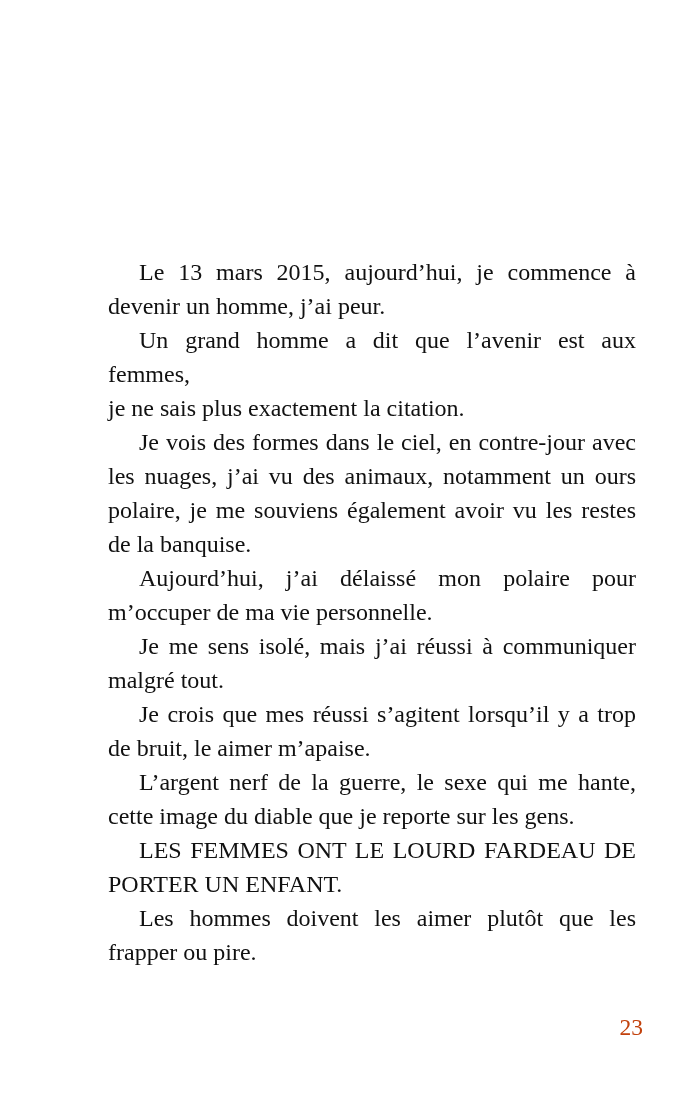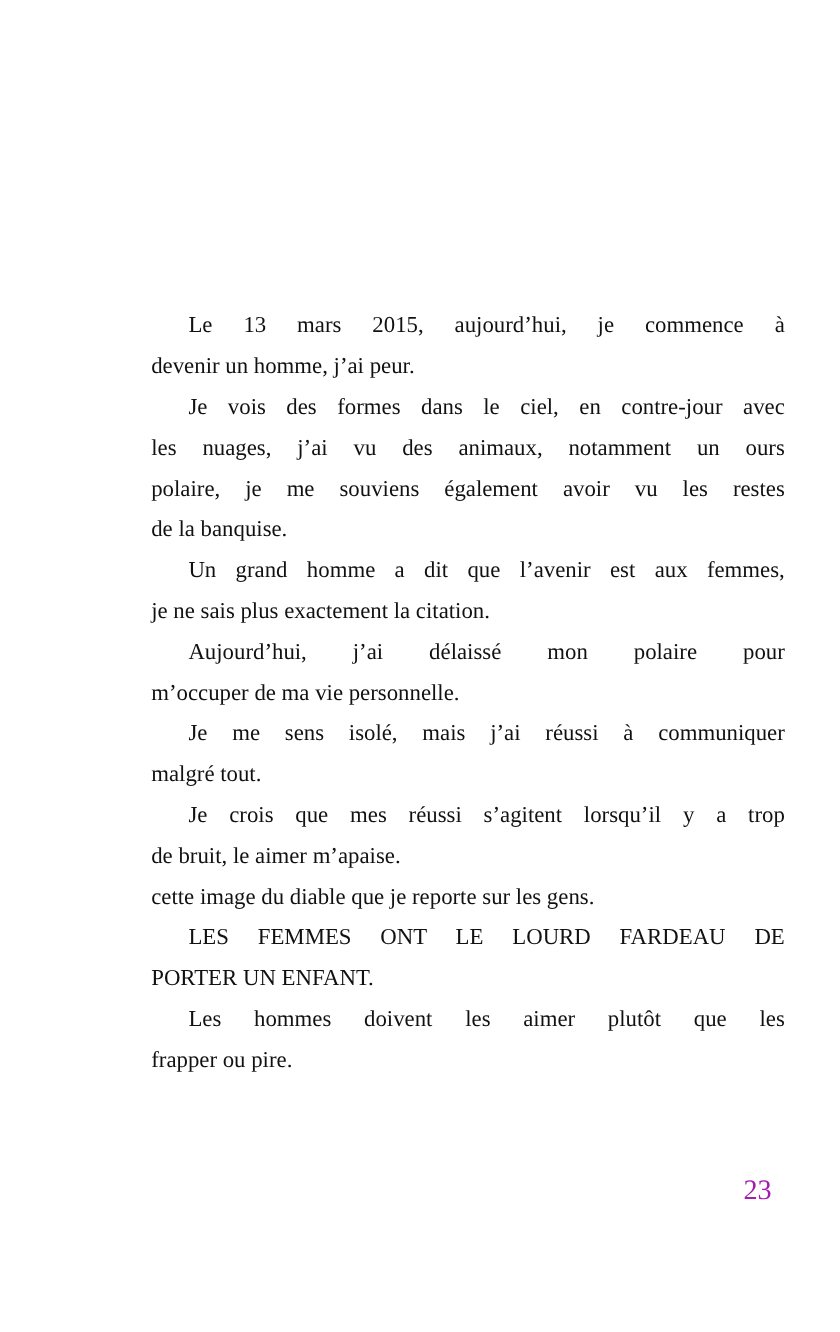--- a/index.html
+++ b/index.html
@@ -1,74 +1,75 @@
 <!DOCTYPE html>
 <html><head>
   <meta charset="utf-8">
   <style>
     html, body { margin: 0; padding: 0; background: #ffffff; }
     body { width: 700px; height: 1110px; position: relative; overflow: hidden; }
     .page {
       position: absolute;
-      left: 126px;
+      left: 108px;
       top: 255px;
       width: 528px;
       font-family: "Liberation Serif", serif;
-      font-size: 19px;
+      font-size: 24px;
       line-height: 34px;
       color: #111111;
     }
     .para {
       margin: 0;
       text-indent: 31px;
       text-align: justify;
     }
     .line { display: block; }
     .line.just { text-align: justify; text-align-last: justify; }
     .first { text-indent: 31px; }
     .page-number {
       position: absolute;
       right: 57px;
-      top: 979px;
+      top: 1014px;
       font-family: "Liberation Serif", serif;
       font-size: 23.5px;
-      color: #a21caf;
+      color: #c2410c;
     }
   </style>
 </head>
 <body>
 
 <div class="page">
   <div class="para">
     <span class="line just first">Le 13 mars 2015, aujourd’hui, je commence à</span>
     <span class="line" style="text-indent:0">devenir un homme, j’ai peur.</span>
   </div>
   <div class="para">
+    <span class="line just first">Un grand homme a dit que l’avenir est aux femmes,</span>
+    <span class="line" style="text-indent:0">je ne sais plus exactement la citation.</span>
+  </div>
+  <div class="para">
     <span class="line just first">Je vois des formes dans le ciel, en contre-jour avec</span>
     <span class="line just" style="text-indent:0">les nuages, j’ai vu des animaux, notamment un ours</span>
     <span class="line just" style="text-indent:0">polaire, je me souviens également avoir vu les restes</span>
     <span class="line" style="text-indent:0">de la banquise.</span>
-  </div>
-  <div class="para">
-    <span class="line just first">Un grand homme a dit que l’avenir est aux femmes,</span>
-    <span class="line" style="text-indent:0">je ne sais plus exactement la citation.</span>
   </div>
   <div class="para">
     <span class="line just first">Aujourd’hui, j’ai délaissé mon polaire pour</span>
     <span class="line" style="text-indent:0">m’occuper de ma vie personnelle.</span>
   </div>
   <div class="para">
     <span class="line just first">Je me sens isolé, mais j’ai réussi à communiquer</span>
     <span class="line" style="text-indent:0">malgré tout.</span>
   </div>
   <div class="para">
     <span class="line just first">Je crois que mes réussi s’agitent lorsqu’il y a trop</span>
     <span class="line" style="text-indent:0">de bruit, le aimer m’apaise.</span>
   </div>
   <div class="para">
+    <span class="line just first">L’argent nerf de la guerre, le sexe qui me hante,</span>
     <span class="line" style="text-indent:0">cette image du diable que je reporte sur les gens.</span>
   </div>
   <div class="para">
     <span class="line just first">LES FEMMES ONT LE LOURD FARDEAU DE</span>
     <span class="line" style="text-indent:0">PORTER UN ENFANT.</span>
   </div>
   <div class="para">
     <span class="line just first">Les hommes doivent les aimer plutôt que les</span>
     <span class="line" style="text-indent:0">frapper ou pire.</span>
   </div>

